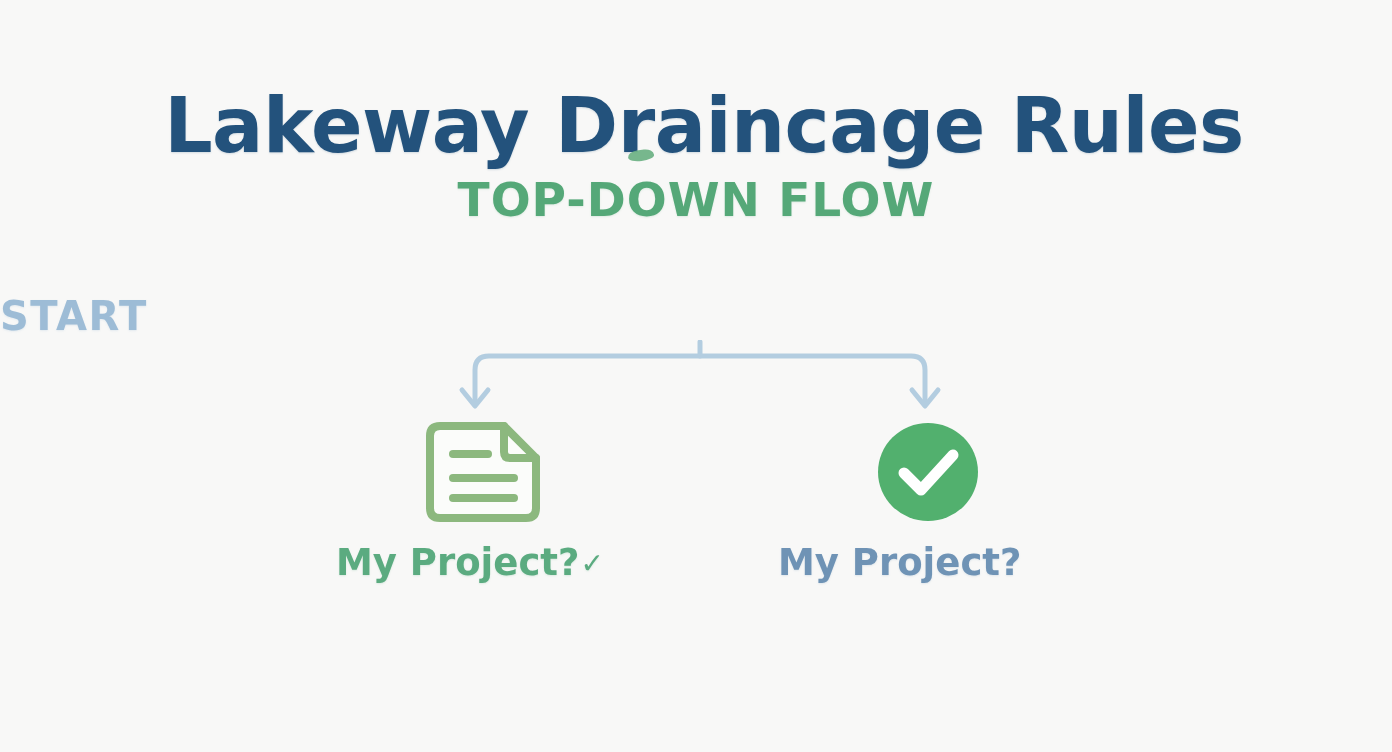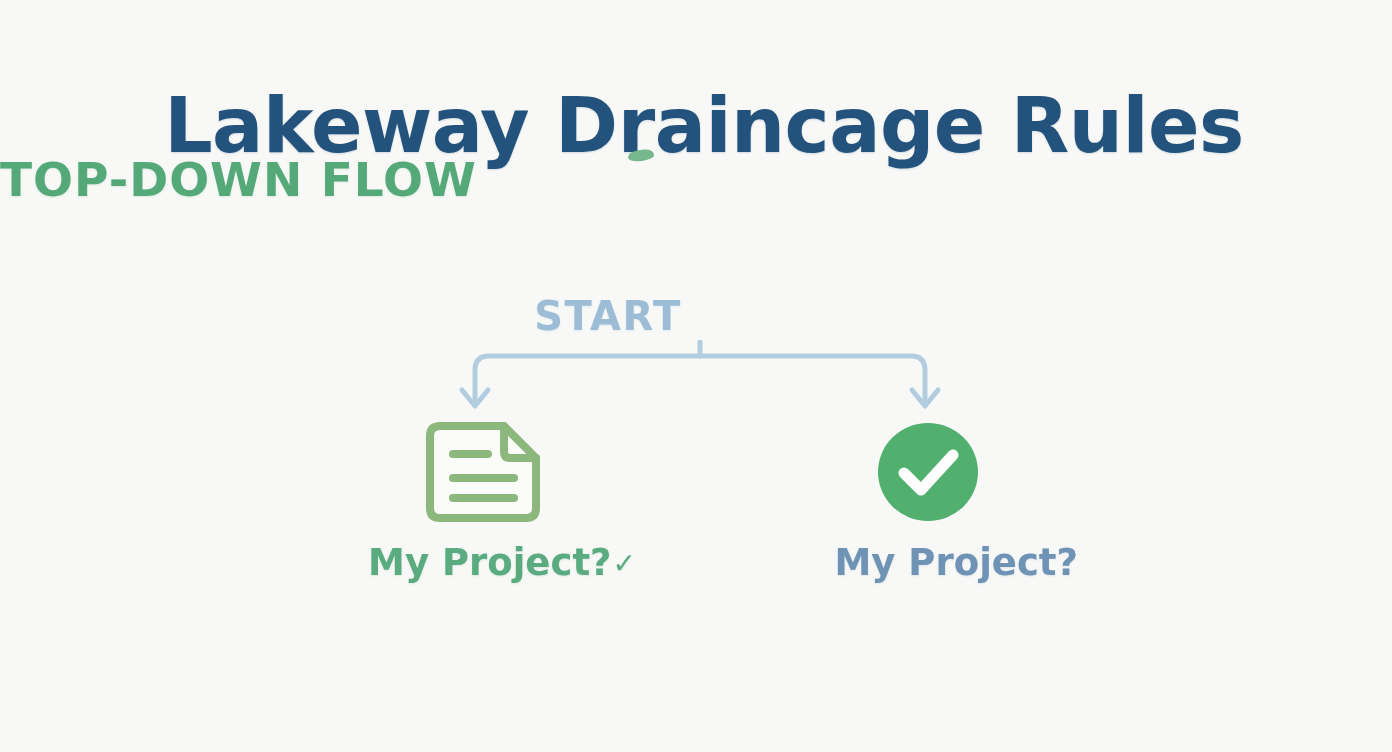--- a/index.html
+++ b/index.html
@@ -52,41 +52,42 @@
     height: 11px;
     background: #6bb183;
     border-radius: 40% 40% 55% 55% / 60% 60% 45% 45%;
     transform: rotate(-7deg);
     opacity: 0.92;
   }
 
   .subtitle-wrap {
     position: absolute;
     left: 0;
-    top: 156px;
-    width: 1392px;
+    top: 176px;
+    width: 1392px;
+    text-align: center;
   }
   .subtitle {
     font-family: "DejaVu Sans", sans-serif;
     font-size: 47px;
     font-weight: bold;
     color: #55a878;
     letter-spacing: 1px;
     line-height: 1.0;
     white-space: nowrap;
     text-shadow: 0 1px 2px rgba(85,168,120,0.16);
   }
 
   
   .start-wrap {
     position: absolute;
     left: 0;
     top: 296px;
     width: 1216px;
-    text-align: center;
+    text-align: left;
   }
   .start-label {
     font-family: "DejaVu Sans", sans-serif;
     font-size: 40px;
     font-weight: bold;
     color: #9dbcd6;
     letter-spacing: 1.5px;
     line-height: 1.0;
     white-space: nowrap;
     text-shadow: 0 1px 2px rgba(157,188,214,0.22);
@@ -99,21 +100,21 @@
     top: 340px;
     width: 520px;
     height: 90px;
     pointer-events: none;
   }
 
   
   .node {
     position: absolute;
     width: 300px;
-    text-align: right;
+    text-align: left;
   }
   .node-left  { left: 336px; top: 418px; }
   .node-right { left: 778px; top: 418px; }
 
   .node-icon {
     height: 108px;
     display: flex;
     align-items: center;
     justify-content: center;
   }

